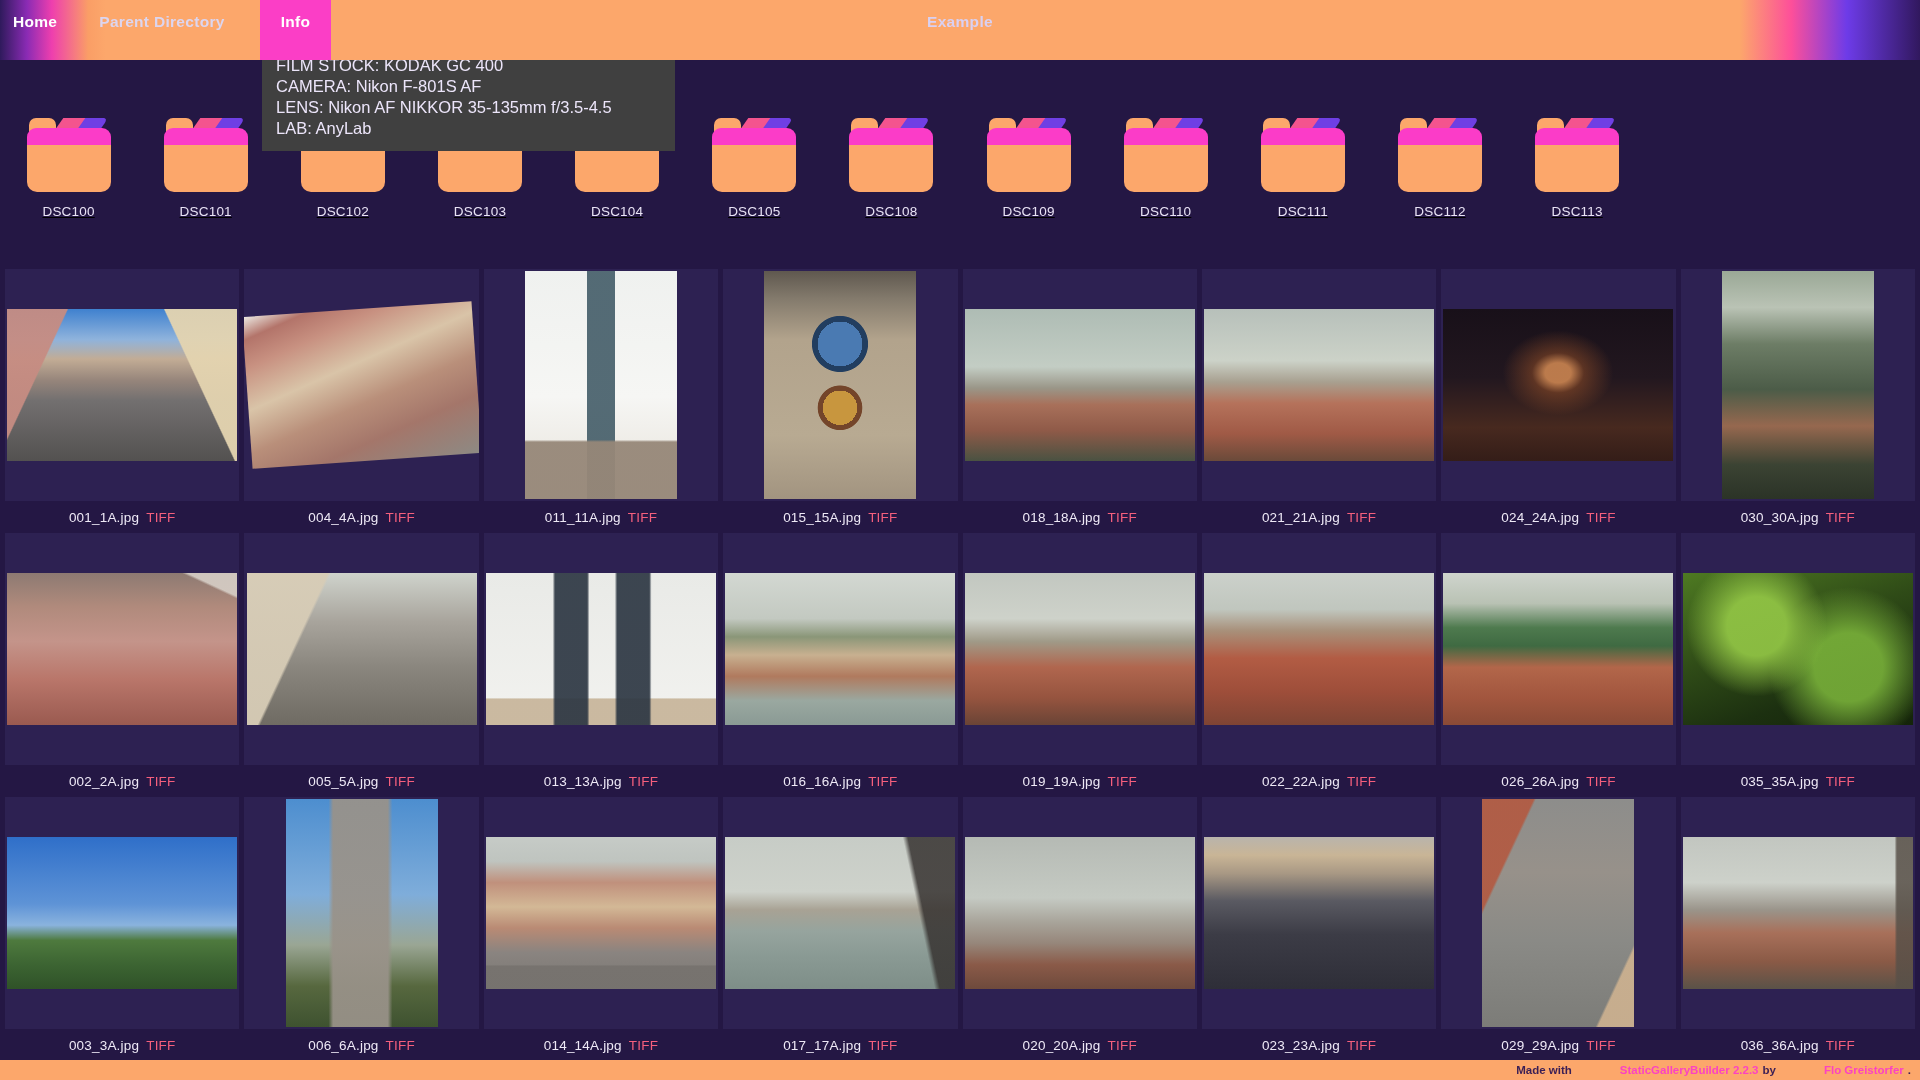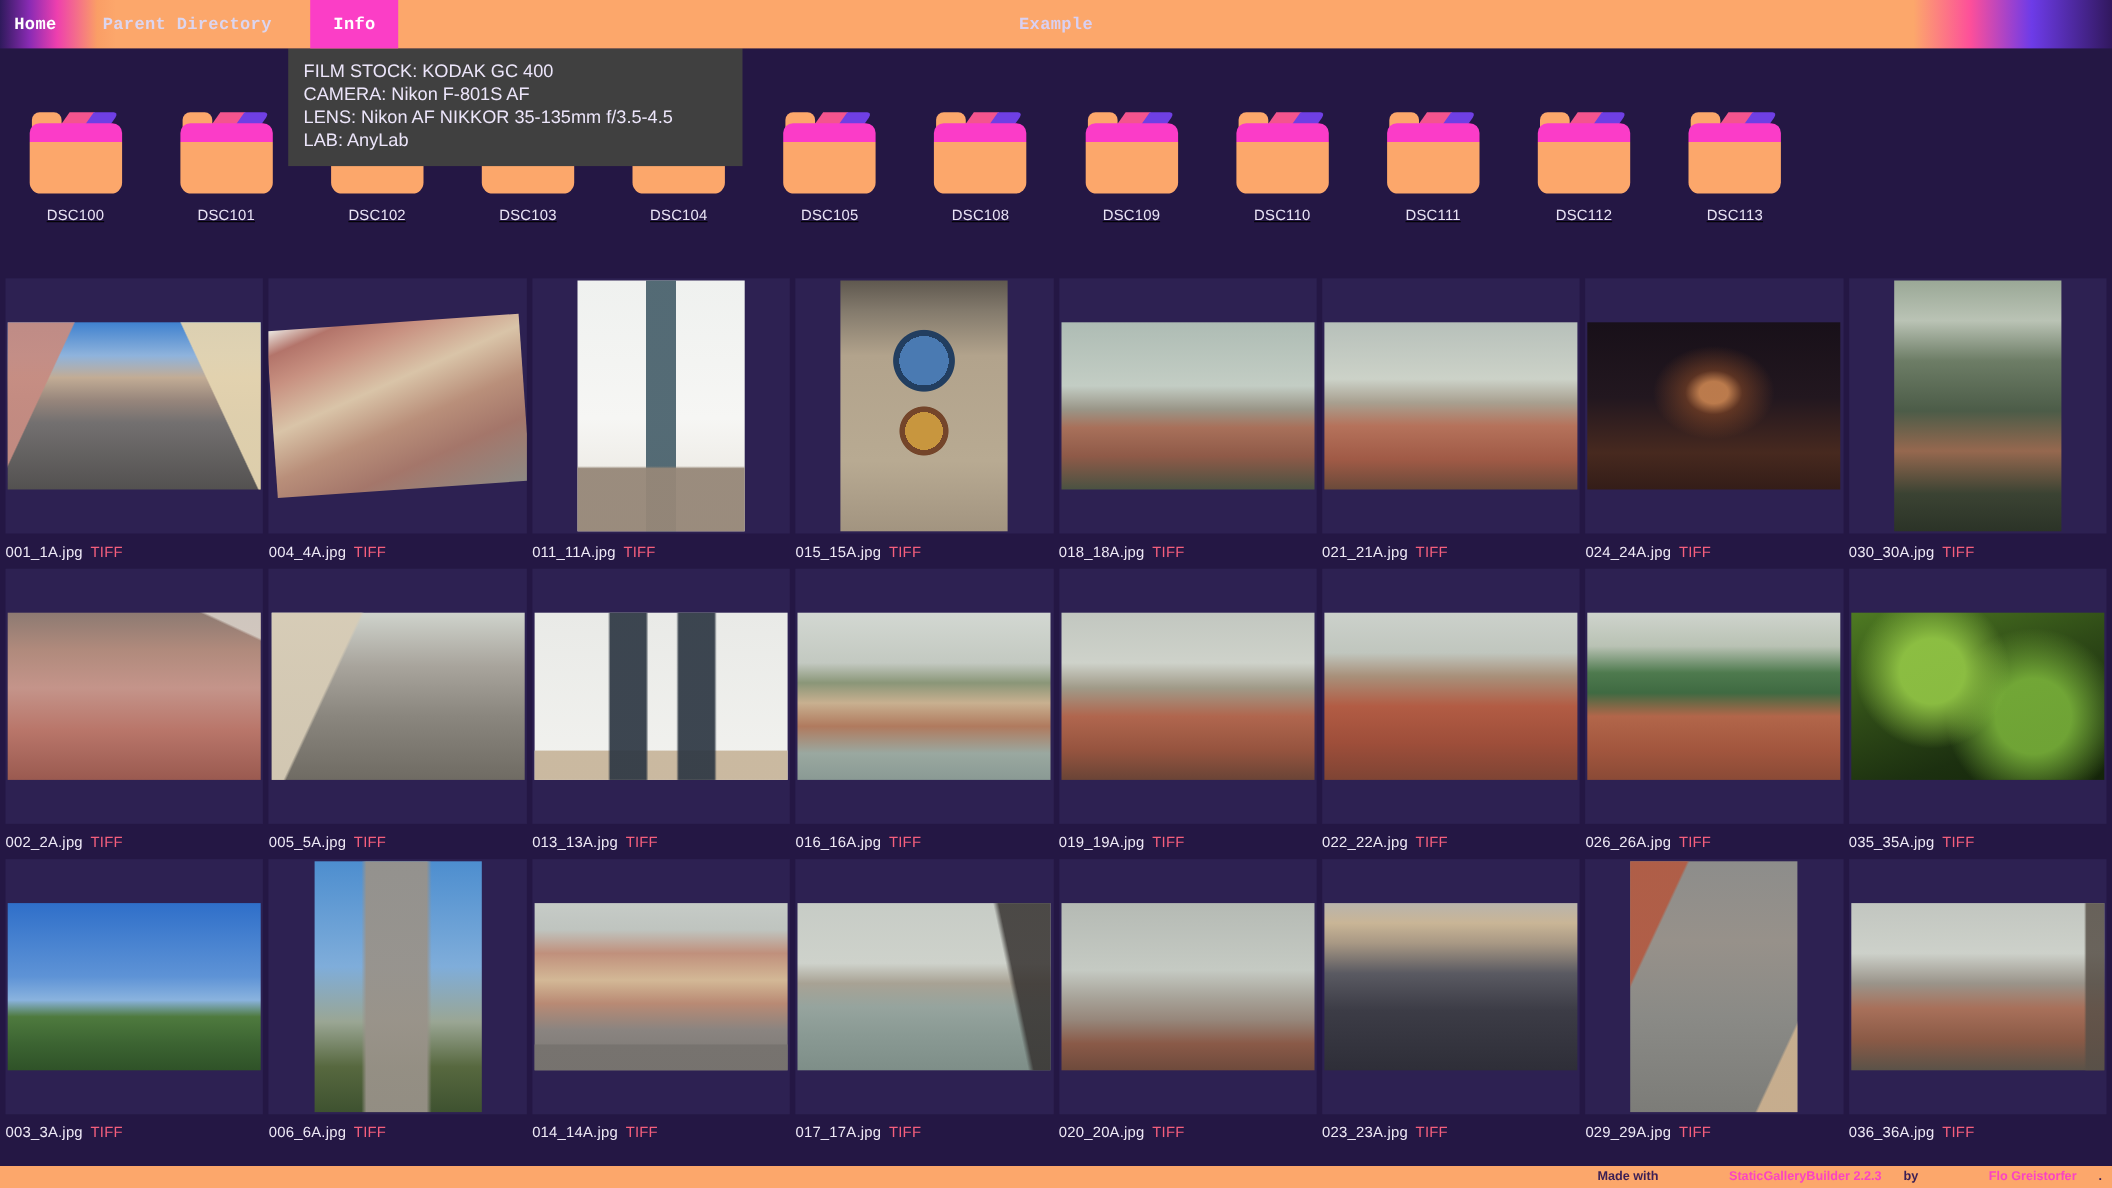--- a/index.html
+++ b/index.html
@@ -5,30 +5,29 @@
   * { margin:0; padding:0; box-sizing:border-box; }
   html,body { width:1920px; height:1080px; overflow:hidden; }
   body {
     background:#241744;
     font-family:"Liberation Sans", sans-serif;
     position:relative;
   }
 
   
   .nav {
-    height:44px;
+    height:60px;
     display:flex;
     align-items:stretch;
     position:relative;
     background:linear-gradient(90deg,
       #2f1a5c 0%, #8a2bb4 1.4%, #ee3fae 2.7%, #fa9e66 4.6%,
       #fca76b 5.5%, #fca76b 90.6%,
       #fd4f9a 93.3%, #6d3be8 96.2%, #31185e 100%);
     z-index:5;
-    font-family:Liberation Mono, monospace;
   }
   .nav-item {
     line-height:44px;
     padding:0 21px;
     font-size:15.5px;
     font-weight:700;
     color:#dcd5ef;
     letter-spacing:.3px;
     cursor:pointer;
     white-space:nowrap;
@@ -85,35 +84,35 @@
     height:232px;
     background:#2d2152;
     display:flex; align-items:center; justify-content:center;
     overflow:hidden;
   }
   .photo { flex:none; }
   .photo.landscape { width:230px; height:152px; }
   .photo.portrait  { width:152px; height:228px; }
   .caption {
     height:32px;
-    display:flex; align-items:center; justify-content:flex-start;
+    display:flex; align-items:center; justify-content:center;
     gap:7px;
     font-size:13.5px; color:#eee9f6; letter-spacing:.2px;
   }
   .badge { color:#f55f7d; font-weight:400; }
 
   
   .footer {
     position:absolute; left:0; right:0; bottom:0;
     height:20px;
     background:#fca76b;
     display:flex; justify-content:flex-end; align-items:center;
     padding:0 9px;
     font-size:11.5px; font-weight:700; color:#3b1f55;
-    gap:20px;
+    gap:4px;
   }
   .footer a { color:#fb43c2; text-decoration:none; cursor:pointer;padding-left:44px; }
 </style>
 </head>
 <body>
 
 <div class="nav">
   <div style="display:flex;align-items:stretch;">
       <div class="nav-item">Home</div>
       <div class="nav-item">Parent Directory</div>

